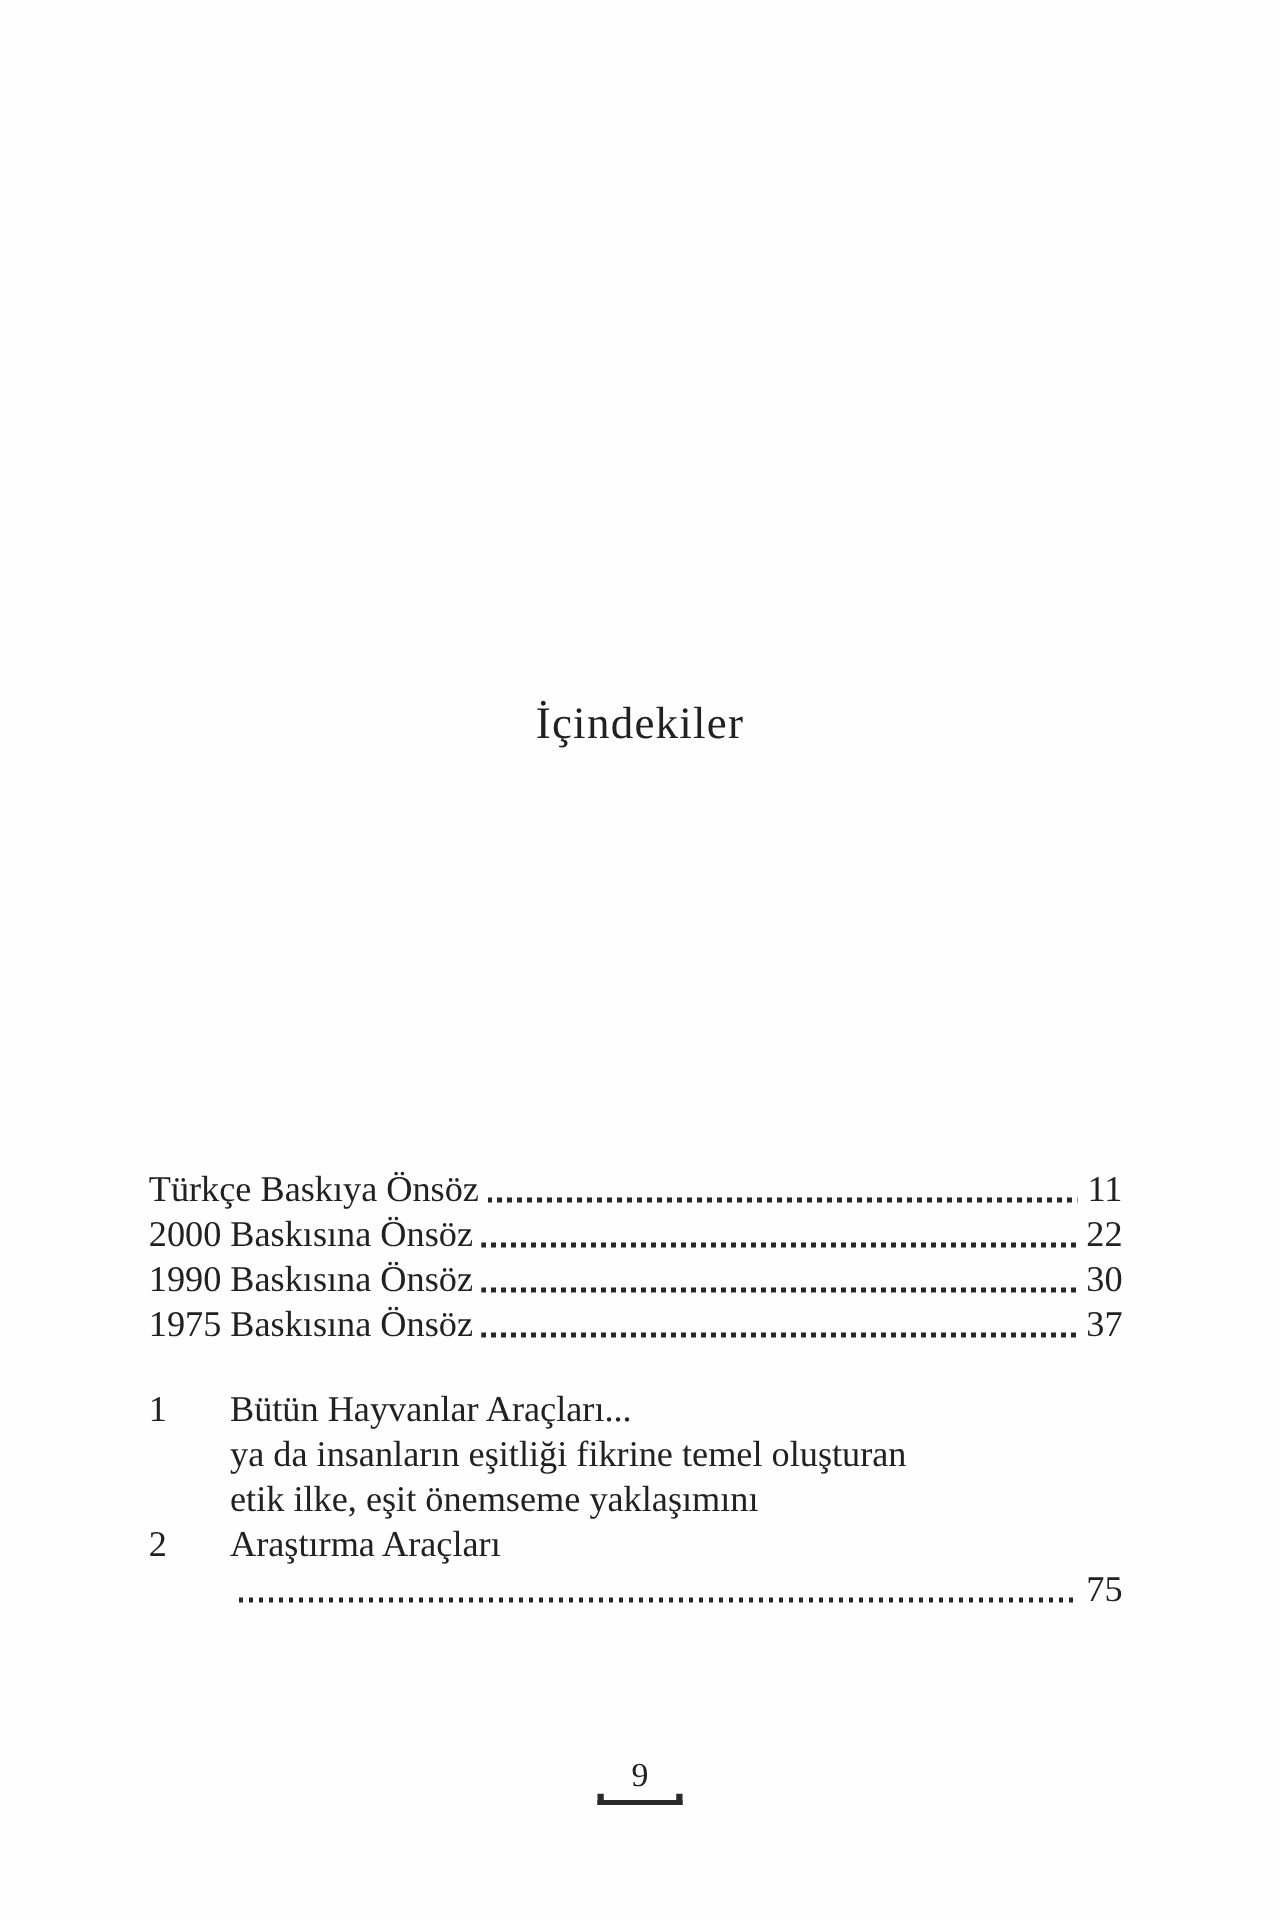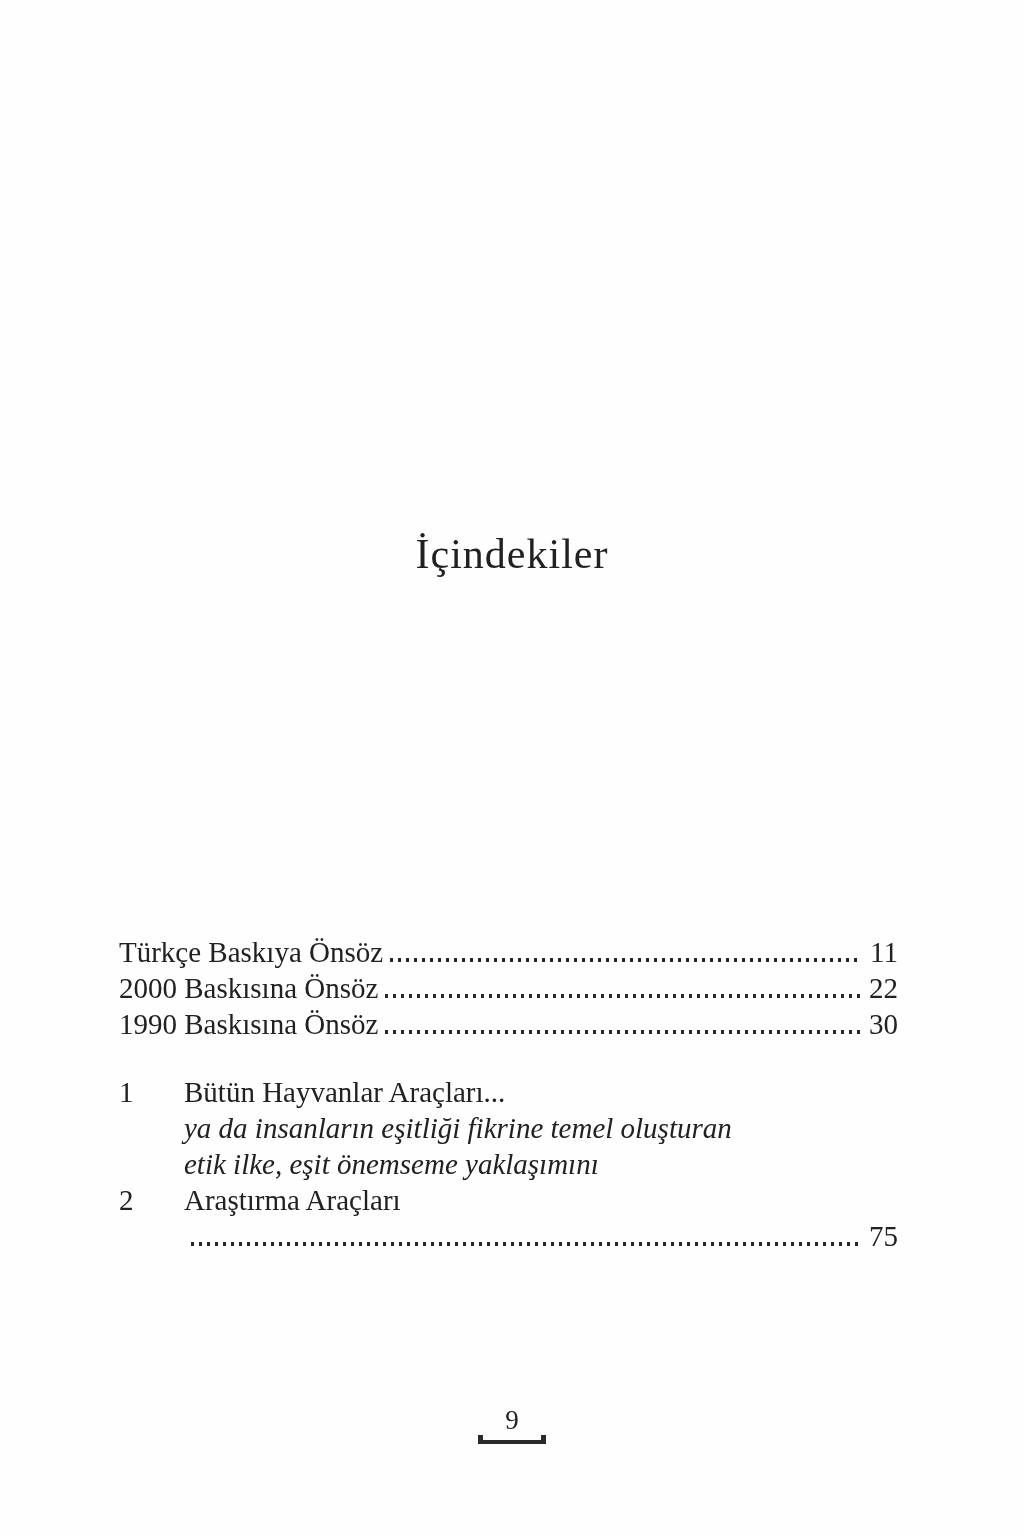--- a/index.html
+++ b/index.html
@@ -12,26 +12,26 @@
     width: 1024px;
     height: 1536px;
     margin: 0 auto;
     background: #fefefe;
     color: #212121;
     font-family: "Liberation Serif", "DejaVu Serif", serif;
     overflow: hidden;
   }
   .title {
     position: absolute;
-    top: 528px;
+    top: 552px;
     left: 0;
     right: 0;
     margin: 0;
     text-align: center;
-    font-size: 42px;
+    font-size: 36px;
     font-weight: 500;
     line-height: 52px;
     letter-spacing: 1px;
   }
   .toc {
     position: absolute;
     top: 934px;
     left: 119px;
     width: 779px;
   }
@@ -63,21 +63,20 @@
   .chnum {
     flex: 0 0 65px;
   }
   .chtitle {
     flex: 0 1 auto;
   }
   .sub-row {
     padding-left: 65px;
   }
   .sub-text {
-    font-style: italic;
   }
   .sub-row .pg {
     font-style: normal;
   }
   .footer {
     position: absolute;
     top: 1405px;
     left: 0;
     right: 0;
     display: flex;
@@ -118,20 +117,25 @@
     <span class="leader"></span>
     <span class="pg">22</span>
   </div>
 
   <div class="row">
     <span class="label">1990 Baskısına Önsöz</span>
     <span class="leader"></span>
     <span class="pg">30</span>
   </div>
 
+  <div class="row">
+    <span class="label">1975 Baskısına Önsöz</span>
+    <span class="leader"></span>
+    <span class="pg">37</span>
+  </div>
 </section>
     <section id="chapters">
   <div class="chapter">
     <div class="row">
       <span class="chnum">1</span>
       <span class="chtitle">Bütün Hayvanlar Araçları...</span>
     </div>
     <div>
   <div class="row sub-row">
     <span class="sub-text">ya da insanların eşitliği fikrine temel oluşturan</span>

